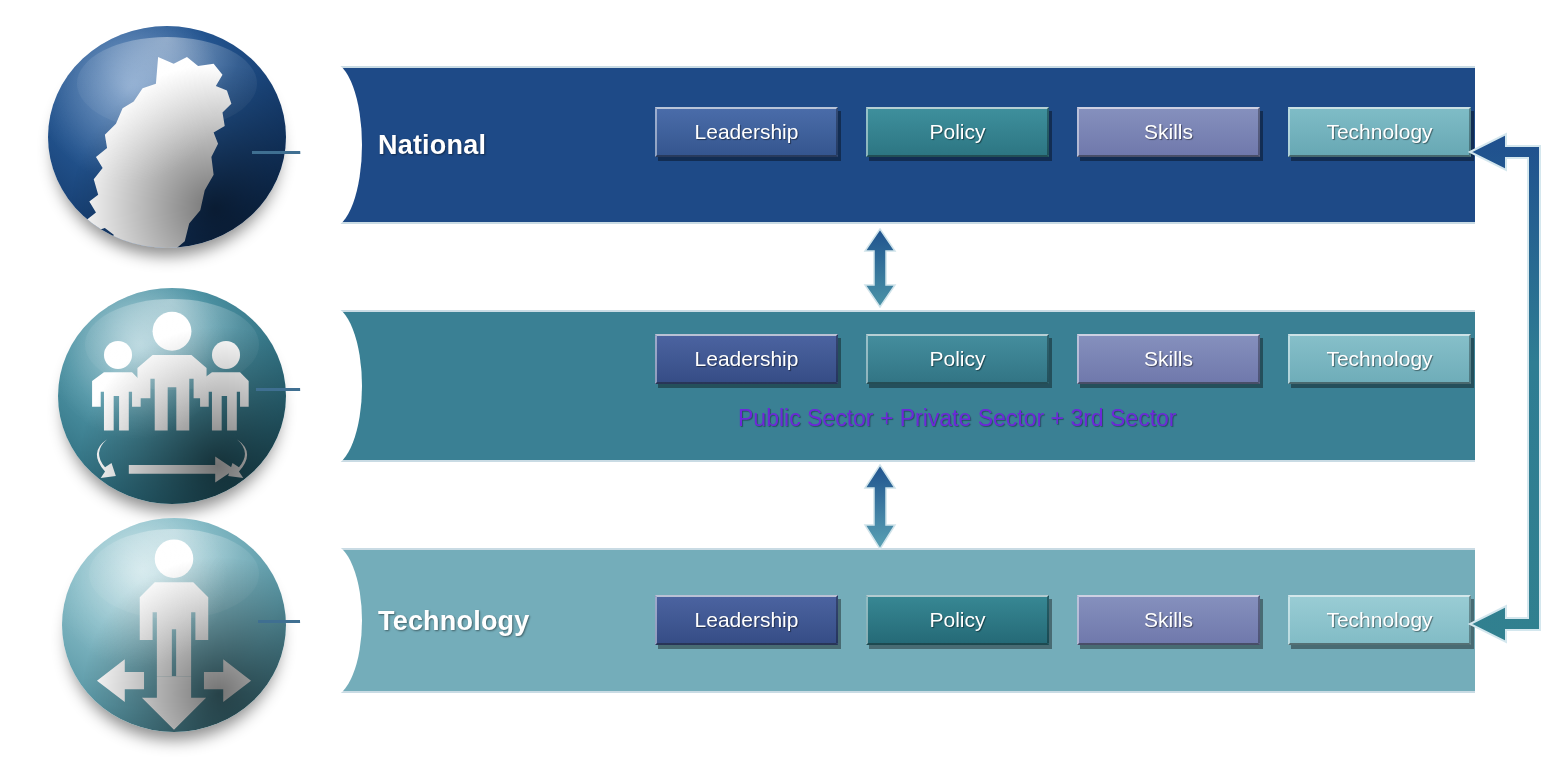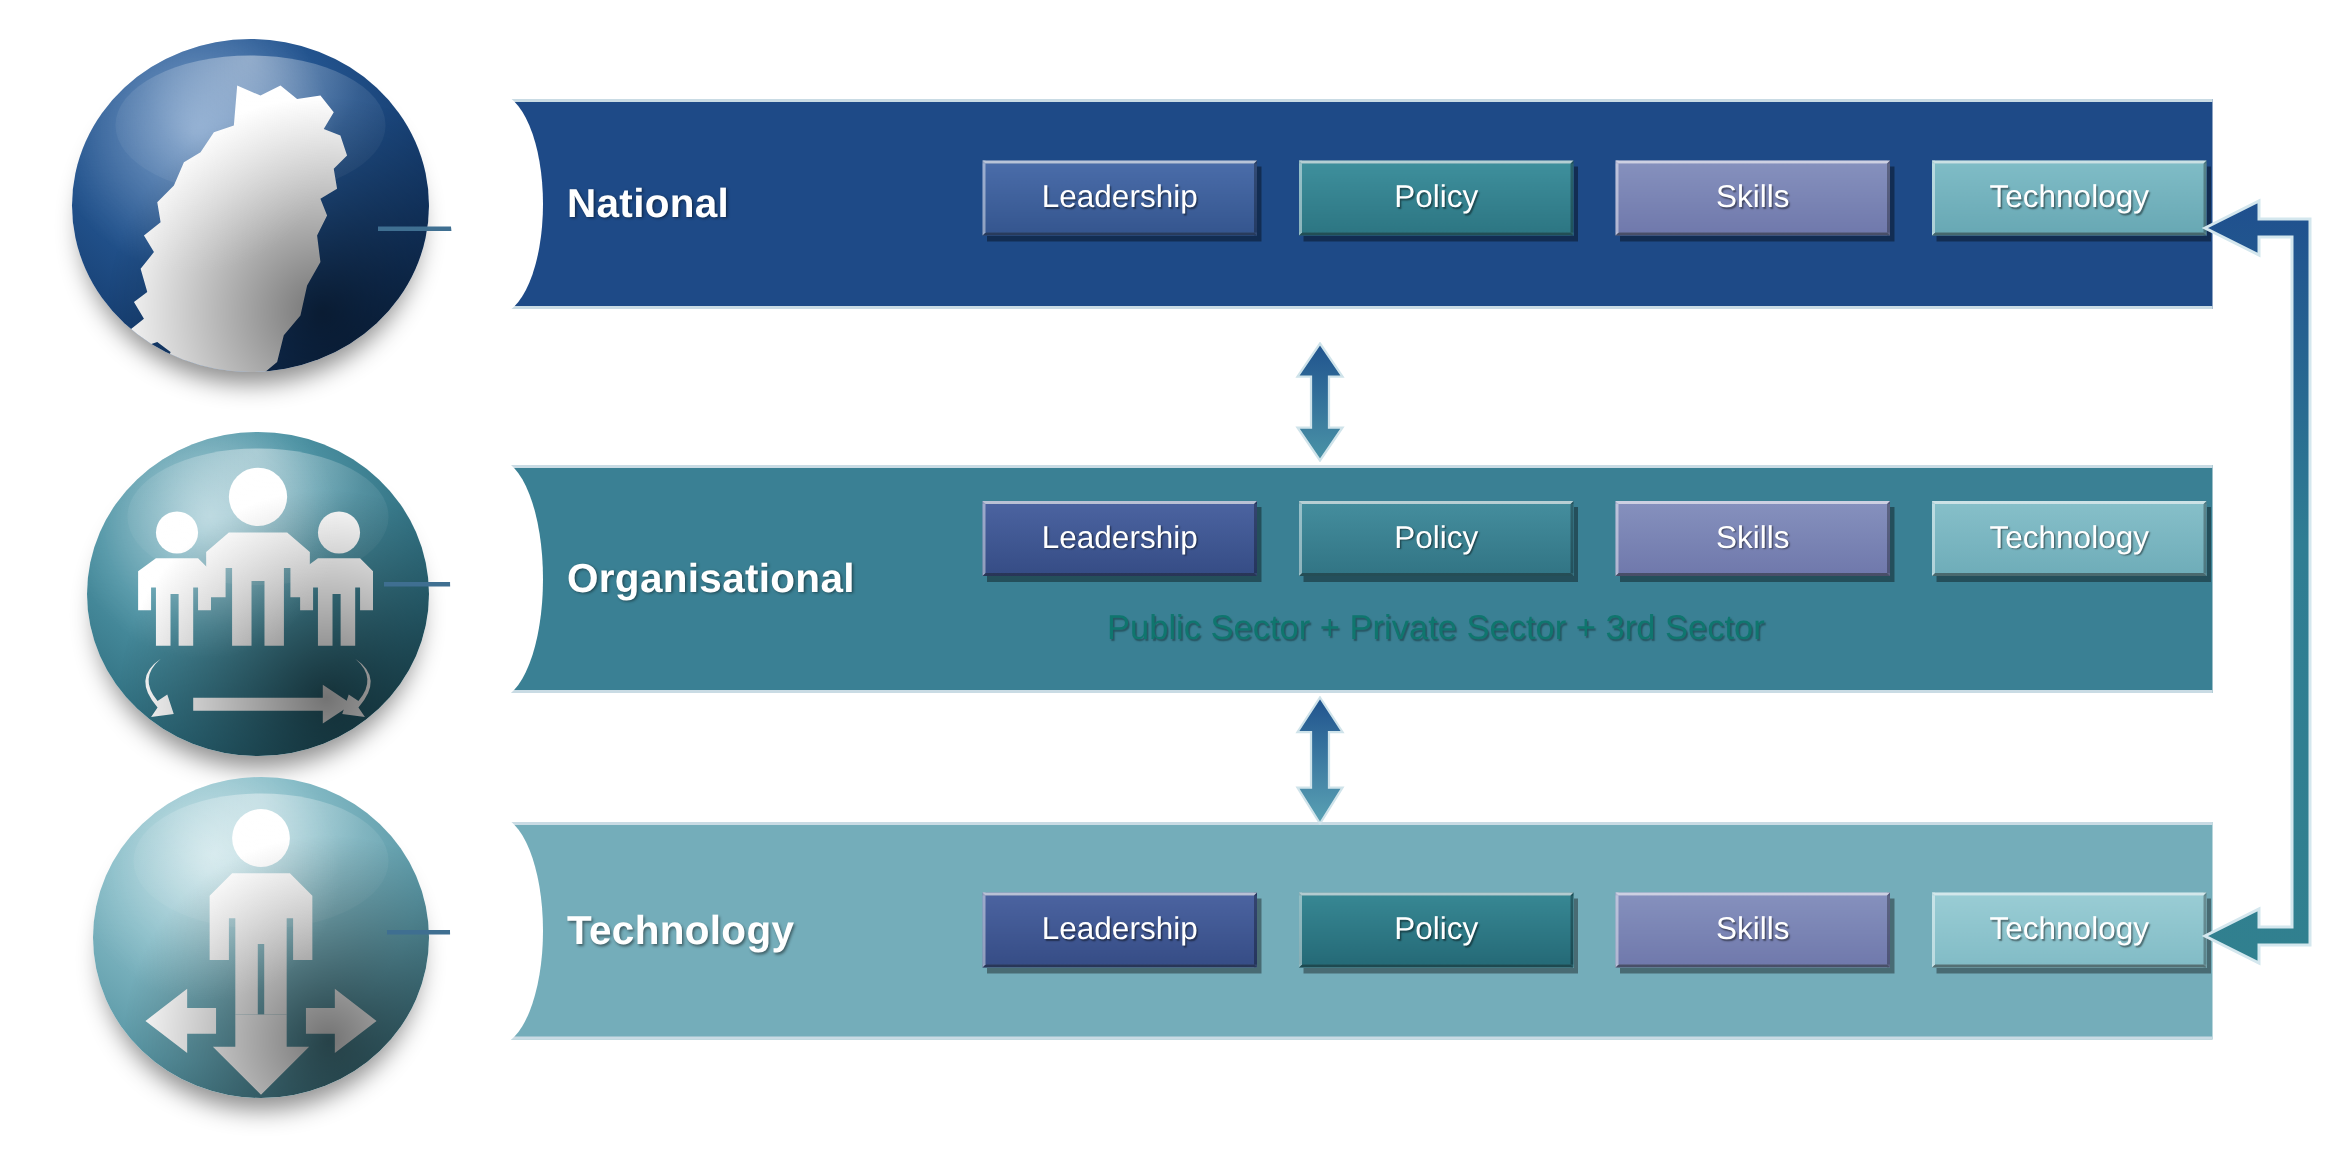--- a/index.html
+++ b/index.html
@@ -29,21 +29,21 @@
         display:flex;align-items:center;justify-content:center;
         color:#ffffff;font-size:21px;white-space:nowrap;
         box-sizing:border-box;
         border-top:2px solid rgba(255,255,255,.65);
         border-left:2px solid rgba(255,255,255,.45);
         border-right:2px solid rgba(0,0,0,.30);
         border-bottom:2px solid rgba(0,0,0,.45);
         box-shadow:3px 4px 0 rgba(0,0,0,.38);
         text-shadow:1px 1px 1px rgba(0,0,0,.45);}
 
-  .sector-line{position:absolute;color:#0f766e;font-size:23px;
+  .sector-line{position:absolute;color:#6d28d9;font-size:23px;
         white-space:nowrap;text-shadow:1px 1px 1px rgba(0,0,0,.35);}
 
   
   .sphere{position:absolute;border-radius:50%;
         box-shadow:0 14px 16px -6px rgba(0,0,0,.45);
         overflow:hidden;}
   .sphere .gloss{position:absolute;left:12%;top:5%;width:76%;height:42%;
         border-radius:50%;
         background:radial-gradient(ellipse at 50% 0%,
                   rgba(255,255,255,.42) 0%,rgba(255,255,255,.10) 60%,
@@ -118,21 +118,21 @@
       </g>
     </svg>
     <div class="gloss"></div>
     <div class="shade"></div>
   </div>
 
   <div class="stub" style="left:252px;top:151px;width:92px;"></div>
   <div class="stub" style="left:256px;top:388px;width:88px;"></div>
   <div class="stub" style="left:258px;top:620px;width:86px;"></div>
 
-  <div class="band" style="top:66px;height:140px;">
+  <div class="band" style="top:66px;height:158px;">
     <div class="band-shape" style="background:#1e4a87;"></div>
     <div class="band-notch"></div>
     <div class="band-label">National</div>
 
     <div class="pill-row" style="left:325px;top:41px;">
       <div class="pill" style="background:linear-gradient(#4a6ca9,#35568f);">
         <span>Leadership</span>
       </div>
       <div class="pill" style="background:linear-gradient(#3e8f9c,#2d7683);">
         <span>Policy</span>
@@ -142,21 +142,20 @@
       </div>
       <div class="pill" style="background:linear-gradient(#7fbcc6,#68a8b4);">
         <span>Technology</span>
       </div>
     </div>
   </div>
 
   <div class="band" style="top:310px;height:152px;">
     <div class="band-shape" style="background:#3a8094;"></div>
     <div class="band-notch"></div>
-    <div class="band-label">Organisational</div>
 
     <div class="pill-row" style="left:325px;top:24px;">
       <div class="pill" style="background:linear-gradient(#4b63a0,#364d86);">
         <span>Leadership</span>
       </div>
       <div class="pill" style="background:linear-gradient(#448d9d,#327585);">
         <span>Policy</span>
       </div>
       <div class="pill" style="background:linear-gradient(#8590bd,#7079ac);">
         <span>Skills</span>

